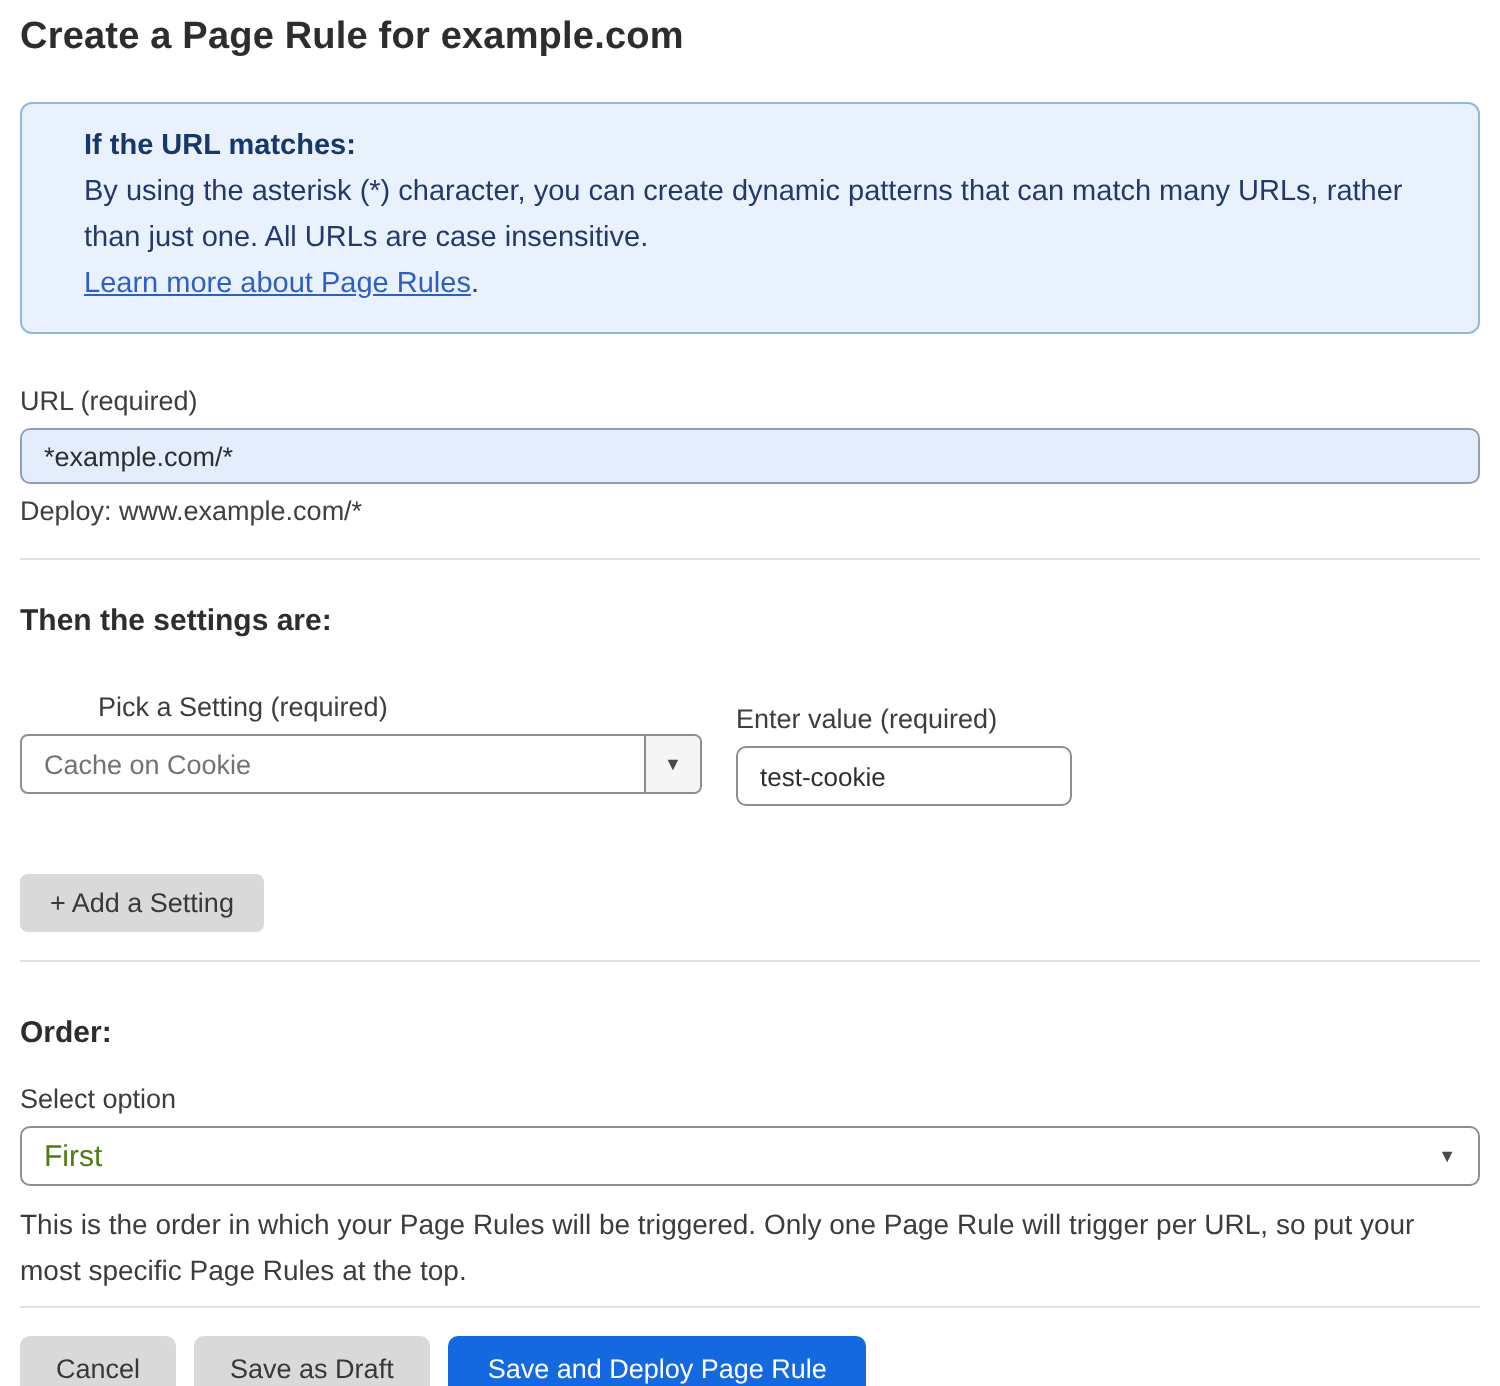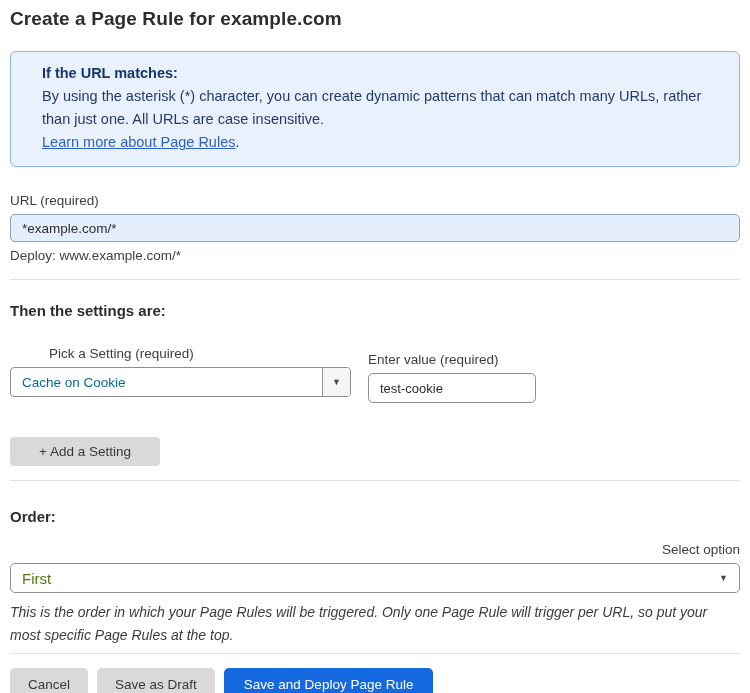--- a/index.html
+++ b/index.html
@@ -102,21 +102,21 @@
     align-items: stretch;
     cursor: pointer;
     overflow: hidden;
   }
   .select-box .select-value {
     flex: 1;
     display: flex;
     align-items: center;
     padding: 0 11px;
     font-size: 13.5px;
-    color: #0369a1;
+    color: #737373;
     white-space: nowrap;
   }
   .select-box .arrow-cell {
     width: 28px;
     border-left: 1px solid #8e8e8e;
     background: #f5f5f5;
     display: flex;
     align-items: center;
     justify-content: center;
   }
@@ -149,26 +149,26 @@
     font-family: "Liberation Sans", "DejaVu Sans", sans-serif;
     font-size: 13.5px;
     color: #383838;
     background: #d9d9d9;
     cursor: pointer;
     white-space: nowrap;
   }
   .add-setting-btn {
     margin-top: 34px;
     height: 29px;
-    padding: 0 29px;
+    padding: 0 15px;
     border-radius: 4px;
   }
 
   .order-heading { margin-top: 27px; }
-  .order-select-label { margin-top: 17px; text-align: right; }
+  .order-select-label { margin-top: 17px; }
 
   .order-select {
     margin-top: 6px;
     height: 30px;
     background: #ffffff;
     border: 1px solid #8e8e8e;
     border-radius: 5px;
     display: flex;
     align-items: center;
     justify-content: space-between;
@@ -179,21 +179,20 @@
     font-size: 15px;
     color: #4d7c0f;
   }
 
   .order-description {
     margin-top: 8px;
     font-size: 14px;
     line-height: 22.5px;
     color: #3c3c3c;
     max-width: 730px;
-    font-style: italic;
   }
 
   .actions-row {
     margin-top: 14px;
     display: flex;
     gap: 9px;
   }
   .btn-primary {
     background: #1569e0;
     color: #ffffff;

